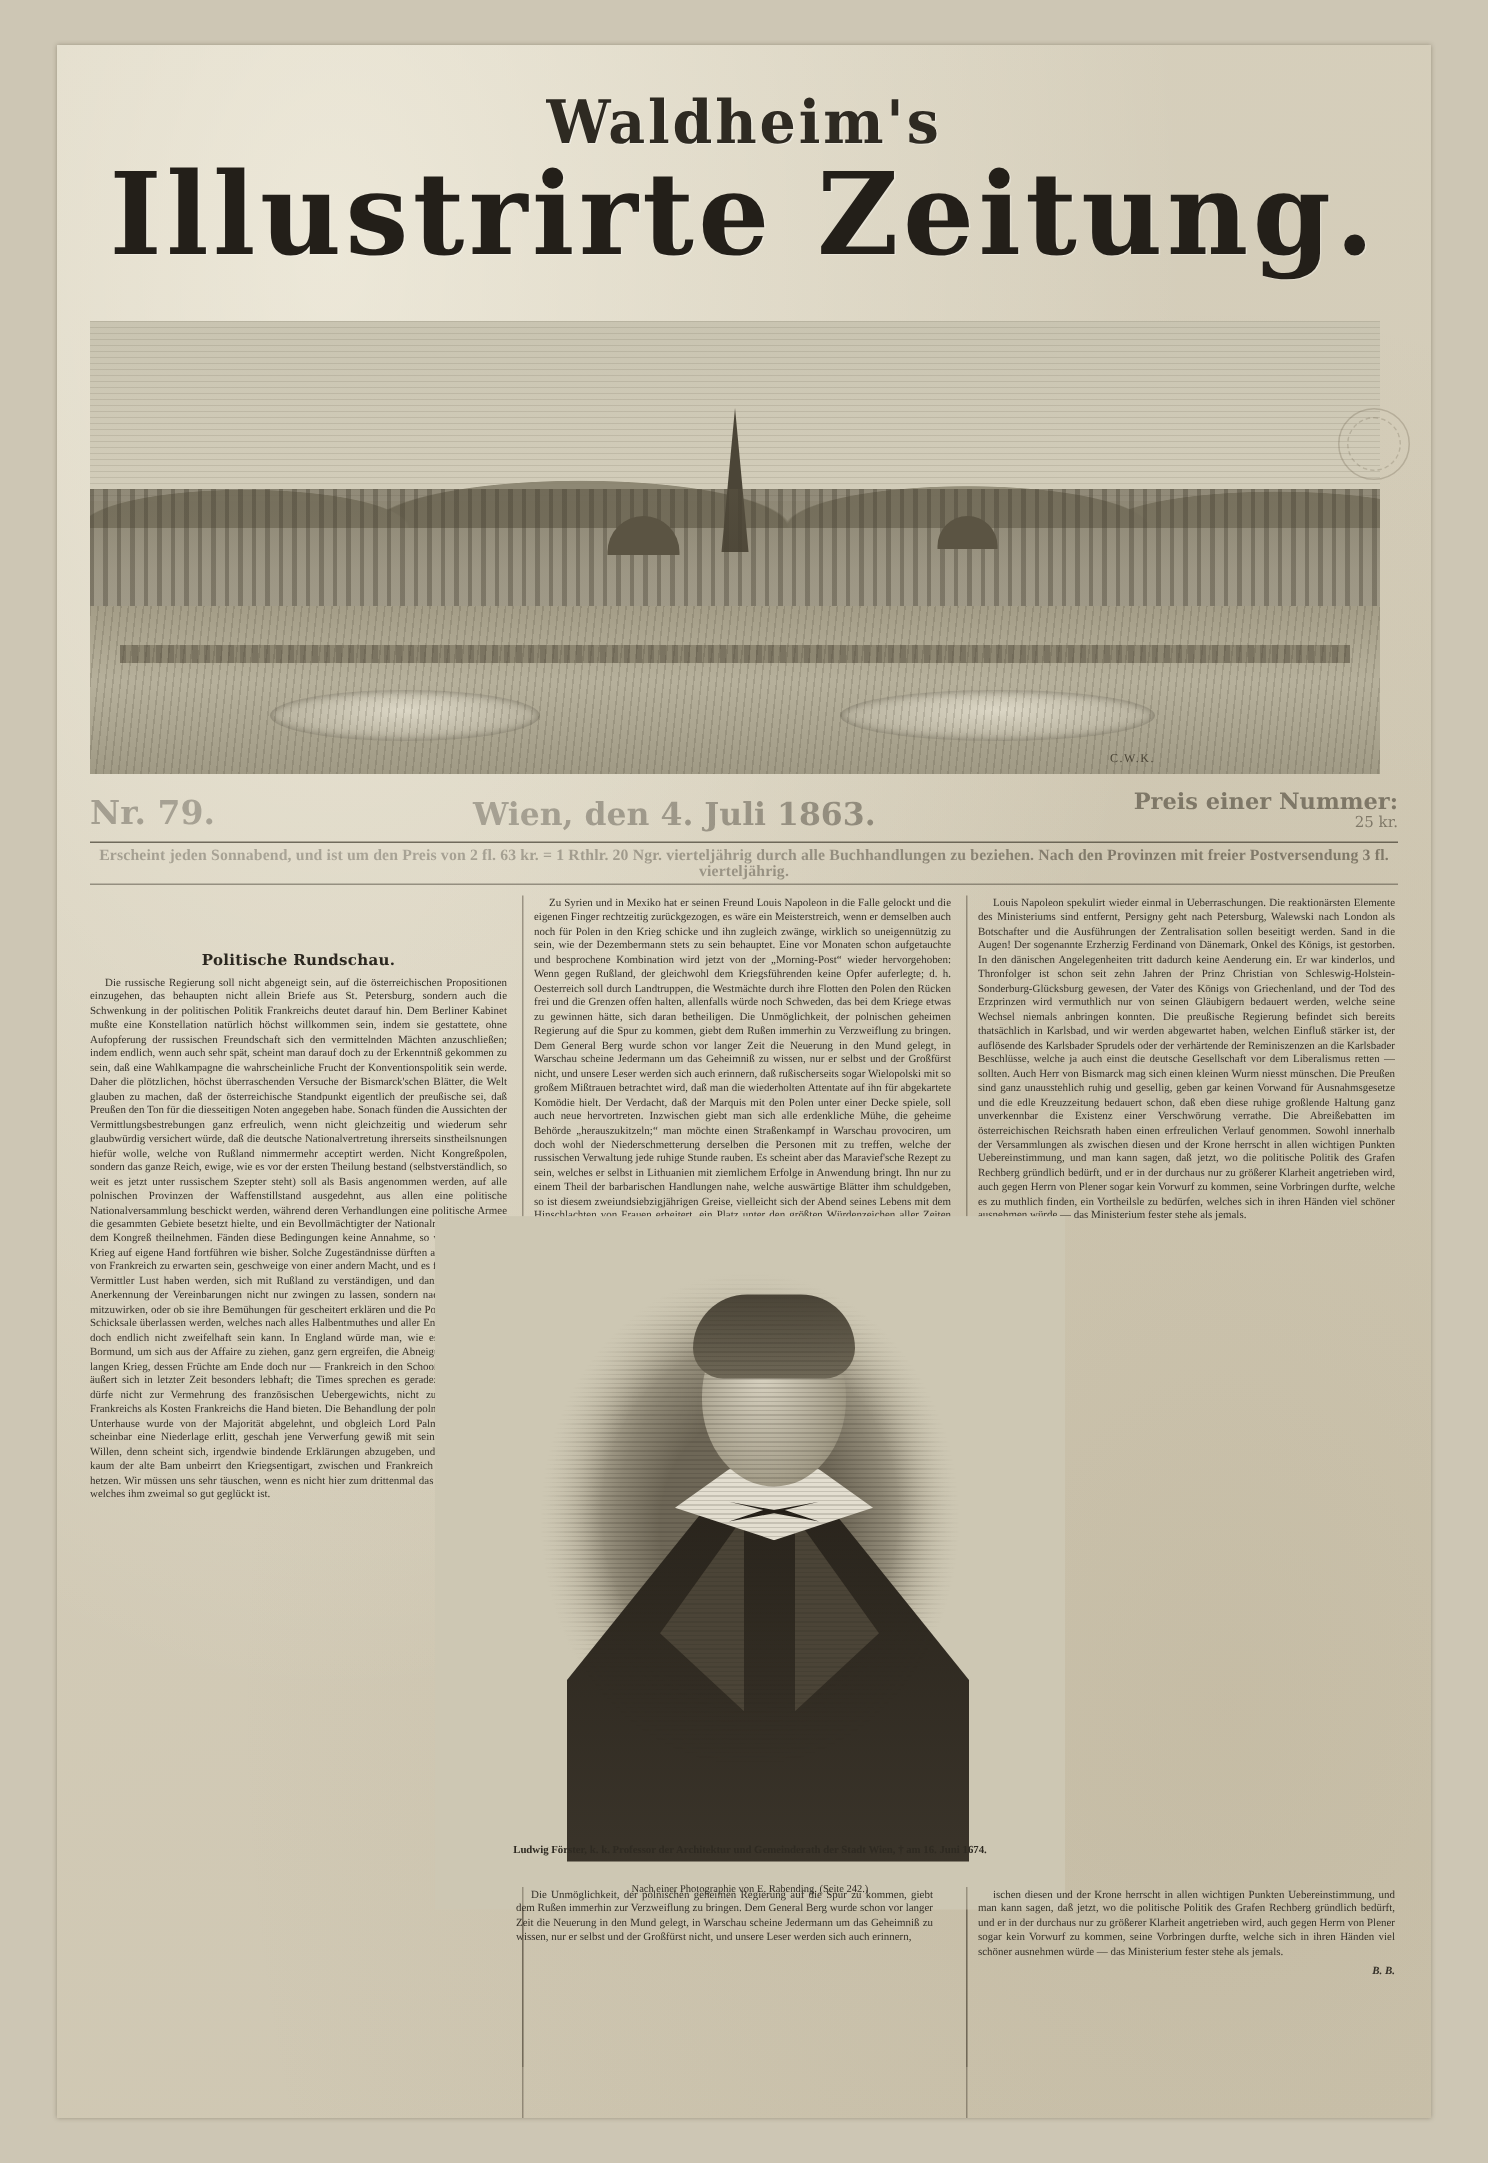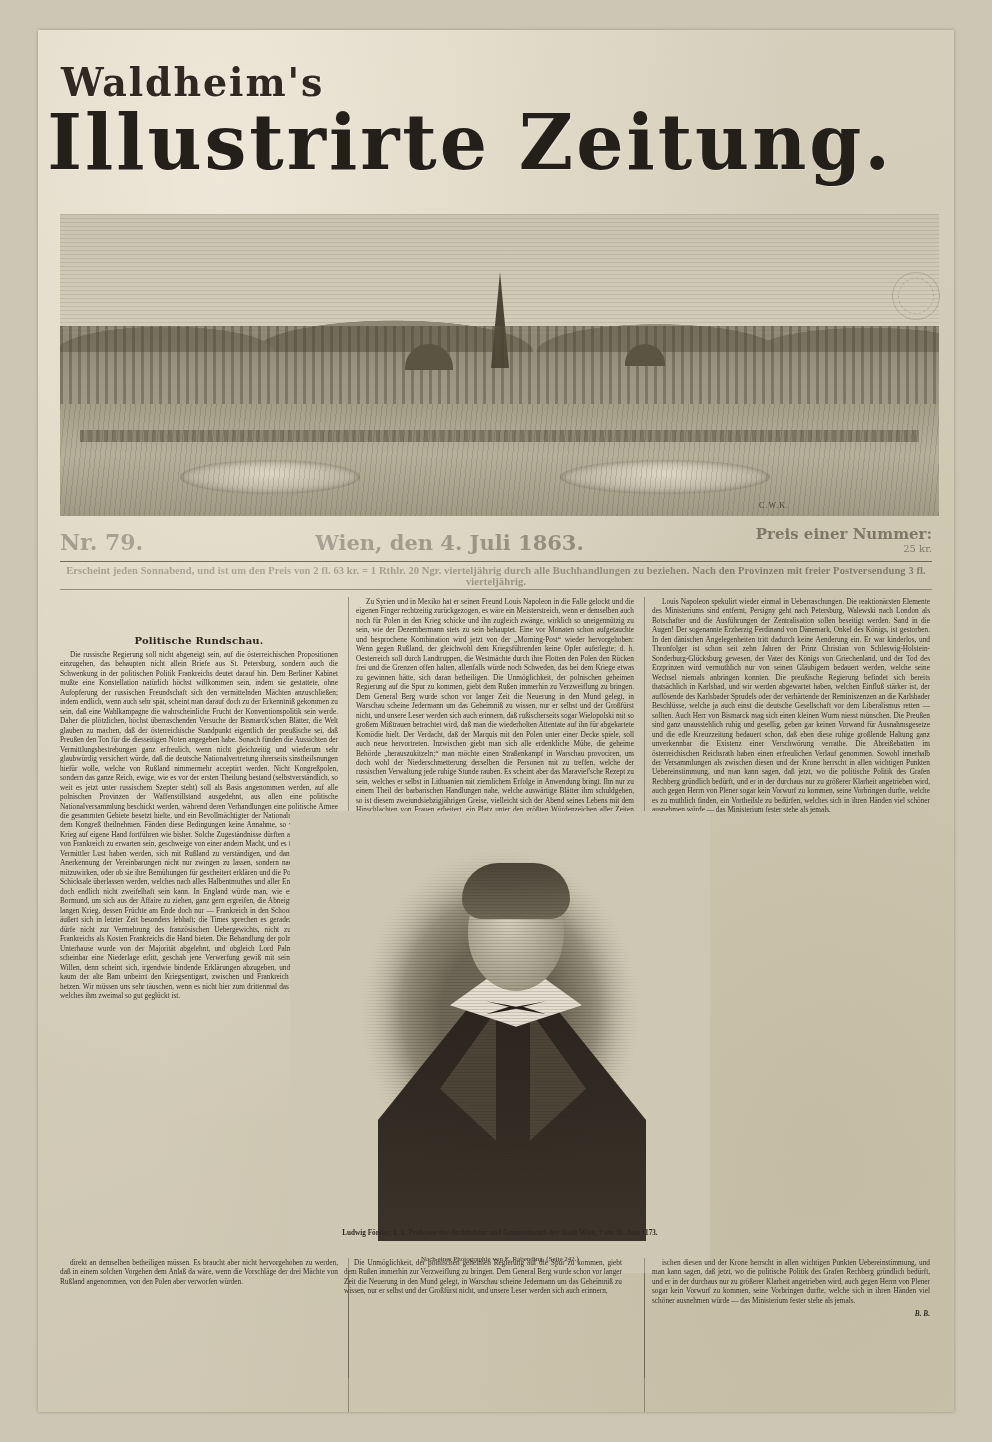--- a/index.html
+++ b/index.html
@@ -22,20 +22,21 @@
   #page:before{
     content:"";position:absolute;inset:0;
     background:
       radial-gradient(ellipse at 20% 10%, rgba(255,252,240,.55), rgba(255,252,240,0) 55%),
       radial-gradient(ellipse at 85% 80%, rgba(150,135,100,.18), rgba(150,135,100,0) 60%),
       linear-gradient(160deg, rgba(214,206,186,.5), rgba(196,186,162,.5));
     pointer-events:none;
   }
   .masthead{
     position:relative;
+    text-align:center;
     padding-top:28px;
     height:150px;
   }
   .mh-line1{
     font-family:"DejaVu Serif", serif;
     font-weight:bold;
     font-size:40px;
     letter-spacing:2px;
     color:#2e2a22;
     text-shadow:1px 1px 0 rgba(255,255,255,.35);
@@ -48,21 +49,21 @@
     line-height:.95;
     letter-spacing:3px;
     color:#231f19;
     text-shadow:1px 1px 0 rgba(255,255,255,.3);
     margin-top:2px;
     transform:scaleX(.98);
   }
   
   .engraving{
     position:relative;
-    margin:6px 15px 0 22px;
+    margin:6px 34px 0 22px;
     height:302px;
     background:
       linear-gradient(to bottom, #b9b4a0 0%, #c6c0ab 30%, #cfc9b5 55%, #b7b1a0 100%);
     overflow:hidden;
     border:0;
   }
   .sky{
     position:absolute;left:0;right:0;top:0;height:120px;
     background:linear-gradient(to bottom,#c9c4b1,#d3cdba);
   }
@@ -315,32 +316,29 @@
       <div class="portrait">
         <div class="body"></div>
         <div class="lapelL"></div>
         <div class="lapelR"></div>
         <div class="collar"></div>
         <div class="head"></div>
         <div class="hair"></div>
         <div class="bow"></div>
       </div>
       <div class="caption">
-        <span>Ludwig Förster, k. k. Professor der Architektur und Gemeinderath der Stadt Wien, † am 16. Juni 1173.</span>
+        <span>Ludwig Förster, k. k. Professor der Architektur und Gemeinderath der Stadt Wien, † am 16. Juni 1674.</span>
         <span class="sub2">Nach einer Photographie von E. Rabending. (Seite 242.)</span>
       </div>
     </div>
   </div>
 
   <div class="bottom-cols">
     <div class="bsep s1"></div>
     <div class="bsep s2"></div>
-    <div class="bcol b1">
-      <p>direkt an demselben betheiligen müssen. Es braucht aber nicht hervorgehoben zu werden, daß in einem solchen Vorgehen dem Anlaß da wäre, wenn die Vorschläge der drei Mächte von Rußland angenommen, von den Polen aber verworfen würden.</p>
-    </div>
     <div class="bcol b2">
       <p>Die Unmöglichkeit, der polnischen geheimen Regierung auf die Spur zu kommen, giebt dem Rußen immerhin zur Verzweiflung zu bringen. Dem General Berg wurde schon vor langer Zeit die Neuerung in den Mund gelegt, in Warschau scheine Jedermann um das Geheimniß zu wissen, nur er selbst und der Großfürst nicht, und unsere Leser werden sich auch erinnern,</p>
     </div>
     <div class="bcol b3">
       <p>ischen diesen und der Krone herrscht in allen wichtigen Punkten Uebereinstimmung, und man kann sagen, daß jetzt, wo die politische Politik des Grafen Rechberg gründlich bedürft, und er in der durchaus nur zu größerer Klarheit angetrieben wird, auch gegen Herrn von Plener sogar kein Vorwurf zu kommen, seine Vorbringen durfte, welche sich in ihren Händen viel schöner ausnehmen würde — das Ministerium fester stehe als jemals.</p>
       <div class="sig">B. B.</div>
     </div>
   </div>
 
 </div>

